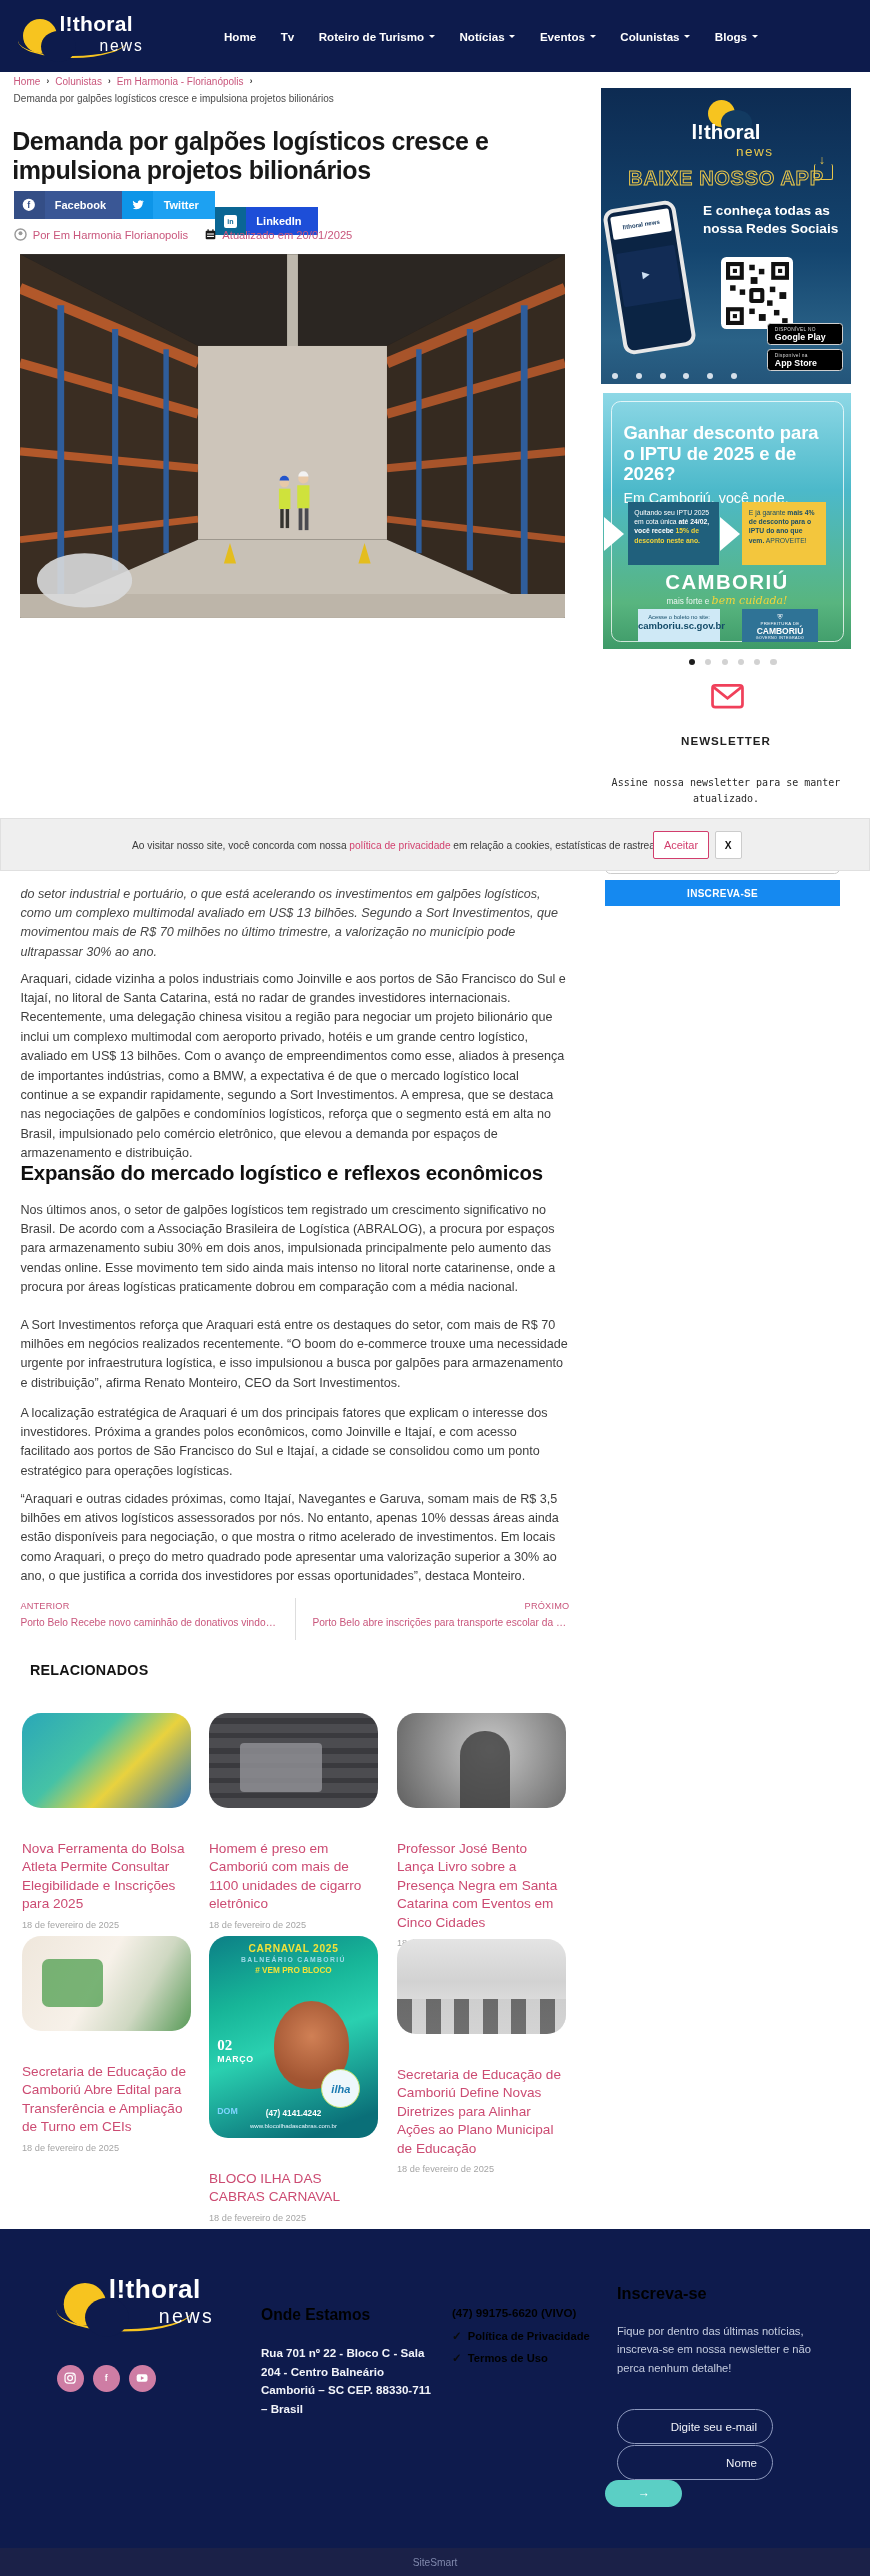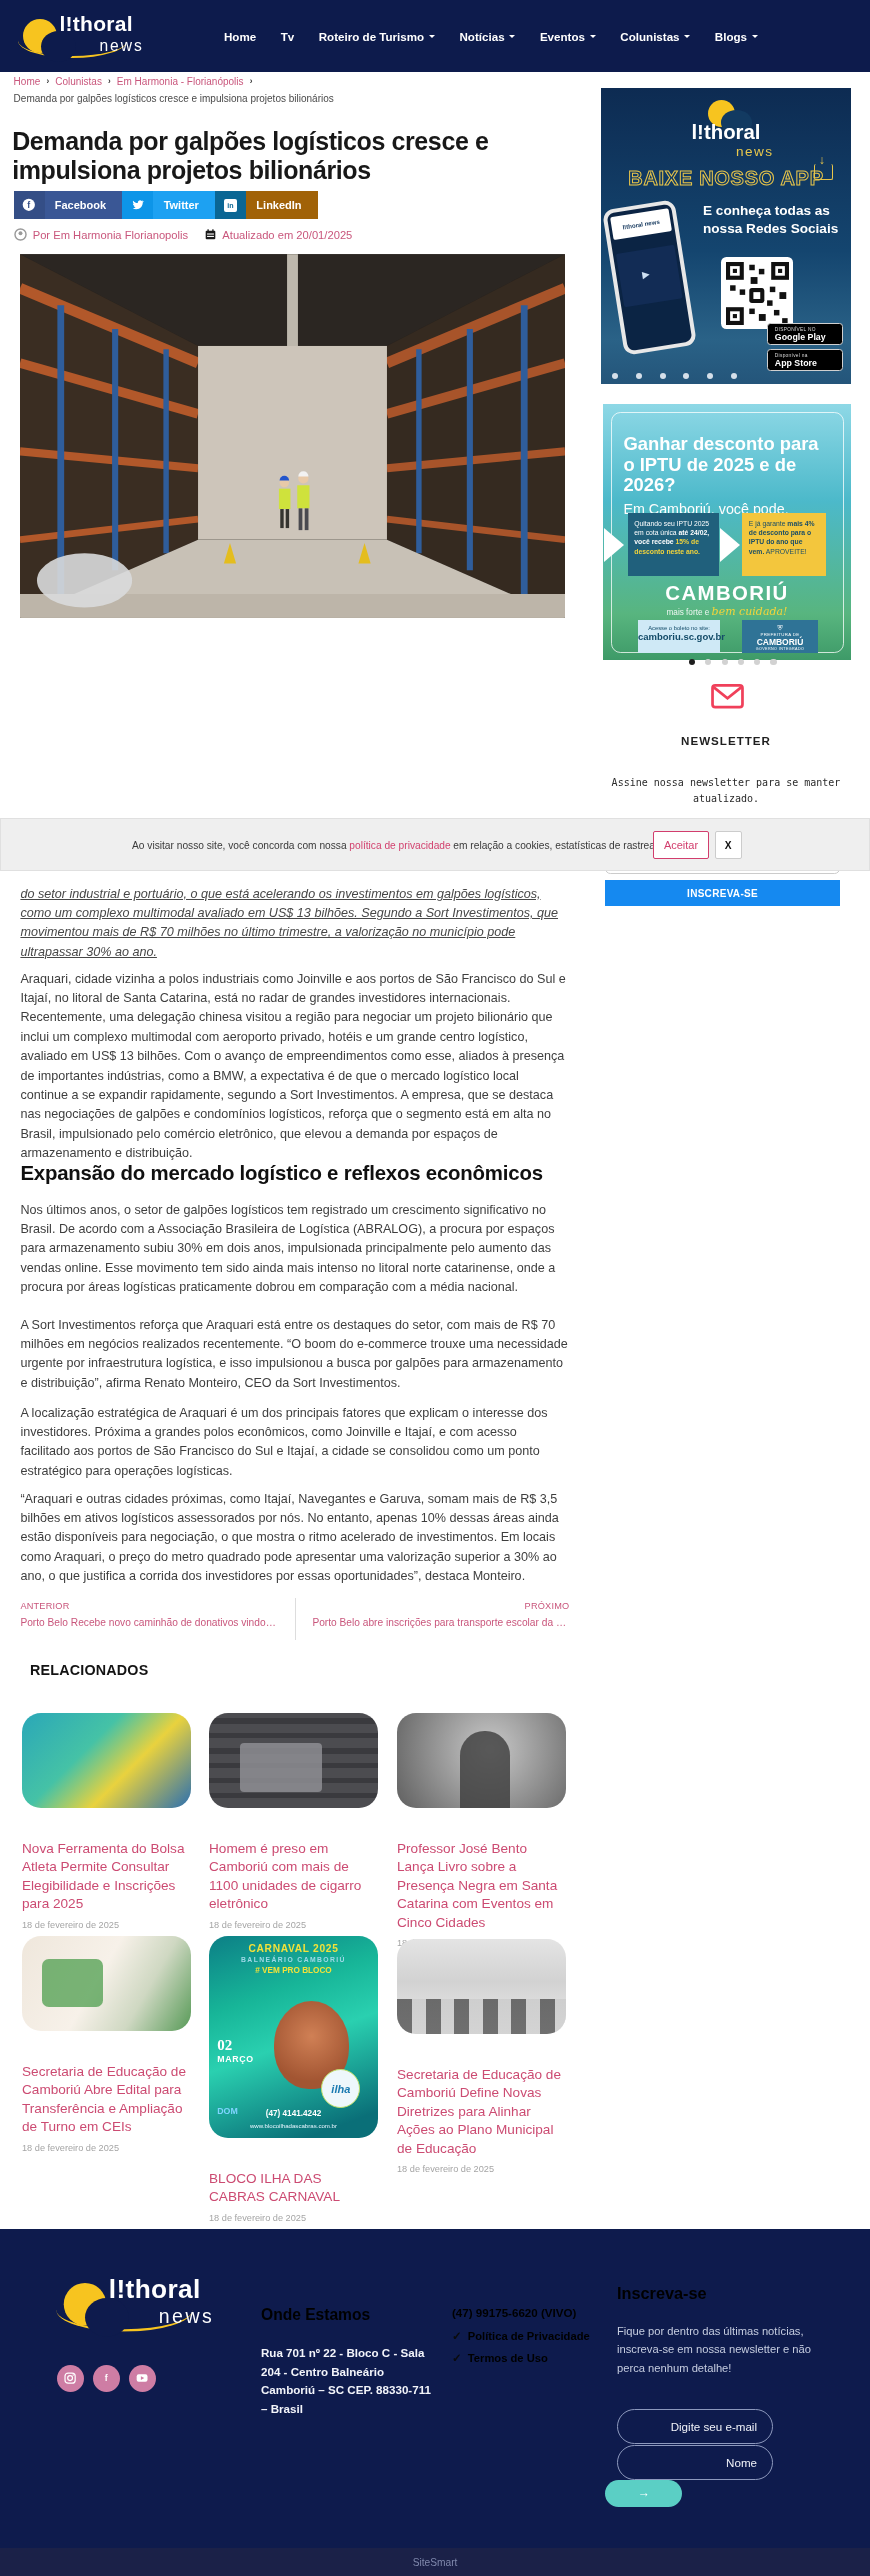--- a/index.html
+++ b/index.html
@@ -26,32 +26,32 @@
   #title{position:absolute;left:12.2px;top:110px;width:571px;font-size:25px;line-height:1.16;font-weight:bold;
         color:#181818;letter-spacing:-0.4px;}
 
   
   #share{position:absolute;left:13.6px;top:191px;display:flex;}
   .share-btn{height:28px;display:flex;align-items:center;color:#fff;font-weight:bold;font-size:11px;cursor:pointer;}
   .share-icon{width:31px;height:28px;display:flex;align-items:center;justify-content:center;}
   .share-label{padding:0 16.3px 0 10.2px;}
   .fb{background:#3a5795;} .fb .share-icon{background:#344e86;}
   .tw{background:#1da1f2;} .tw .share-icon{background:#0d95e8;}
-  .li{background:#a16207;} .li .share-icon{background:#0a6694;}
+  .li{background:#1d4ed8;margin-top:16px;} .li .share-icon{background:#0a6694;}
 
   
   #byline{position:absolute;left:13.6px;top:228px;display:flex;align-items:center;gap:6.1px;font-size:11.2px;color:#c9567c;}
   .cal-gap{margin-left:11px;}
 
   
   #hero{position:absolute;left:20.4px;top:254px;width:545px;height:364px;overflow:hidden;}
 
   
   .para{position:absolute;left:20.4px;width:549px;font-size:12.6px;line-height:19.4px;color:#3e3e3e;}
-  #p1{top:872px;font-style:italic;color:#474747;text-decoration:underline;}
+  #p1{top:872px;font-style:italic;color:#474747;}
   #p2{top:957px;} #p3{top:1188px;} #p4{top:1303px;} #p5{top:1391px;} #p6{top:1477px;}
   #h2x{position:absolute;left:20.4px;top:1145px;font-size:20.4px;font-weight:bold;color:#101010;letter-spacing:-0.2px;}
 
   
   #pn{position:absolute;left:20.4px;top:1598px;width:549px;height:45px;}
   #pn .divider{position:absolute;left:275px;top:0;width:0.7px;height:42px;background:#ddd;}
   .pn-col{position:absolute;top:2.7px;width:257px;}
   .pn-prev{left:0;} .pn-next{right:0;text-align:right;}
   .pn-label{font-size:9.2px;color:#c9567c;letter-spacing:0.2px;}
   .pn-title{margin-top:6.8px;font-size:10.2px;color:#c9567c;white-space:nowrap;overflow:hidden;text-overflow:ellipsis;cursor:pointer;}
@@ -108,21 +108,21 @@
   #ad1 .phone .ph-vid::after{content:"▶";position:absolute;left:23px;top:19px;color:#cfe0f2;font-size:9.5px;}
   #ad1 .qr{position:absolute;left:120px;top:169px;width:72px;height:72px;background:#fff;border-radius:5.4px;padding:4.8px;box-sizing:border-box;}
   .badge{position:absolute;left:166px;width:76px;height:22.4px;background:#000;border:0.7px solid #cfcfcf;border-radius:3.4px;
        color:#fff;display:flex;flex-direction:column;justify-content:center;padding-left:6.8px;box-sizing:border-box;cursor:pointer;}
   .badge .b-top{font-size:4.8px;color:#d8d8d8;letter-spacing:0.3px;}
   .badge .b-main{font-size:8.8px;font-weight:bold;}
   #badge-gp{top:235px;} #badge-as{top:261px;}
   #ad1 .socrow{position:absolute;left:11px;bottom:5.4px;display:flex;gap:17.7px;}
   #ad1 .socrow i{width:6.1px;height:6.1px;border-radius:50%;background:#e9eef5;opacity:.9;}
 
-  #ad2{position:absolute;left:603px;top:404px;width:248px;height:256px;overflow:hidden;
+  #ad2{position:absolute;left:603px;top:393px;width:248px;height:256px;overflow:hidden;
        background:linear-gradient(180deg,#8ed8e6,#4cb9ca 38%,#58b57f 82%,#3e9a68);}
   #ad2 .frame{position:absolute;left:7.5px;top:7.5px;right:7.5px;bottom:7.5px;border:1px solid rgba(255,255,255,.75);border-radius:9.5px;}
   #ad2 .t{position:absolute;left:20.4px;top:30px;width:204px;color:#fff;font-weight:bold;font-size:18.4px;line-height:1.12;}
   #ad2 .st{position:absolute;left:20.4px;top:97px;width:218px;color:#fdfdfd;font-size:14.3px;font-weight:400;}
   #ad2 .arrow{position:absolute;width:0;height:0;border-top:17.7px solid transparent;border-bottom:17.7px solid transparent;
        border-left:20.4px solid #fff;}
   #ad2 .ar1{left:1.4px;top:124px;} #ad2 .ar2{left:117px;top:124px;}
   #ad2 .box1{position:absolute;left:24.5px;top:109px;width:91px;height:63px;background:#20607c;color:#fff;
        font-size:6.8px;line-height:1.35;padding:6.1px 6.8px;box-sizing:border-box;}
   #ad2 .box1 b{color:#fff;} #ad2 .box1 .yl{color:#f2d43b;font-weight:bold;}

